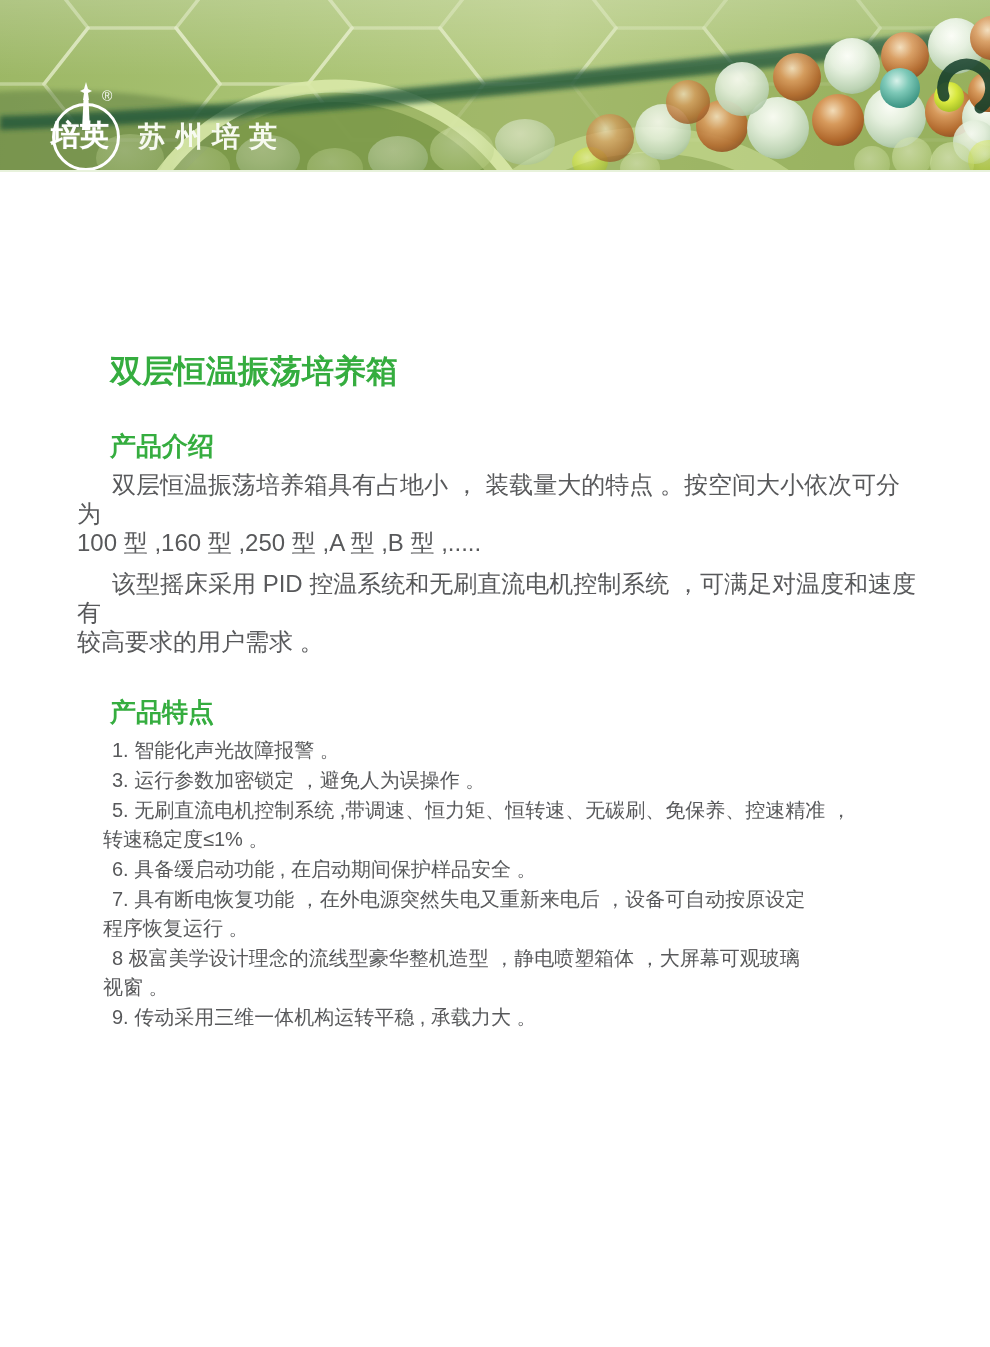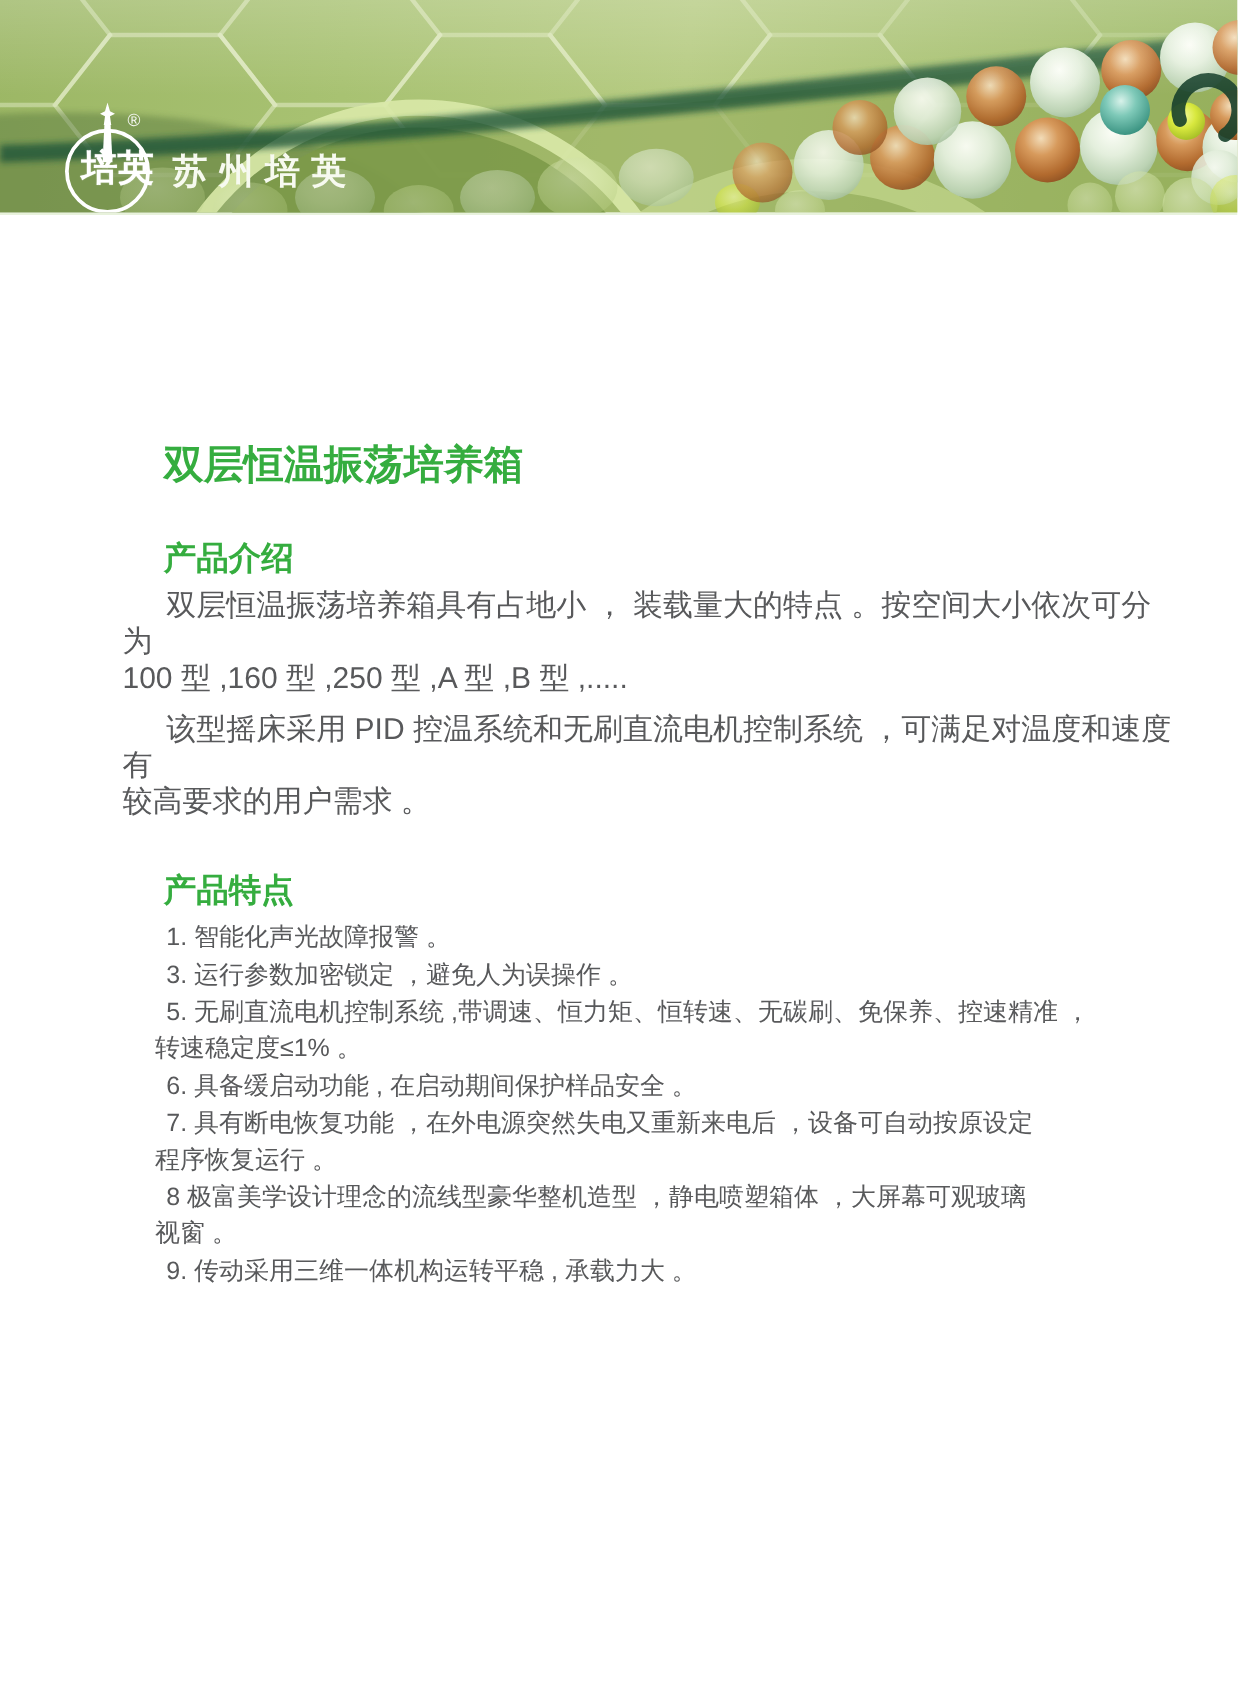--- a/index.html
+++ b/index.html
@@ -17,34 +17,34 @@
   .banner-light{
     position:absolute;inset:0;
     background:linear-gradient(to bottom,rgba(255,255,255,.20) 0%,rgba(255,255,255,0) 45%);
     pointer-events:none;
   }
   .banner-art{position:absolute;left:0;top:0;width:990px;height:170px;}
   
   .logo{position:absolute;left:52px;top:103px;width:62px;height:62px;
     border:3px solid #ffffff;border-radius:50%;}
   .logo-chars{
-    position:absolute;left:-4px;top:14px;width:72px;text-align:right;
+    position:absolute;left:-4px;top:14px;width:72px;text-align:left;
     color:#ffffff;font-size:29px;font-weight:bold;letter-spacing:0px;line-height:30px;
     text-shadow:0 0 1px rgba(255,255,255,.6);
   }
   .tower{position:absolute;left:22px;top:-24px;}
   .logo-reg{
     position:absolute;left:102px;top:88px;color:#ffffff;font-size:14px;opacity:.95;
   }
   .brand{
     position:absolute;left:138px;top:118px;color:#f7faf0;font-size:28px;
     letter-spacing:9px;font-weight:700;
   }
   
-  .content{padding:0 60px 0 98px;color:#58595b;}
+  .content{padding:0 60px 0 77px;color:#58595b;}
   .page-title{
     margin:180px 0 0 33px;font-size:32px;line-height:38px;font-weight:600;
     color:#35ad3f;
   }
   .section-heading{
     margin:40px 0 0 33px;font-size:26px;line-height:32px;font-weight:600;
     color:#35ad3f;
   }
   .intro-para{
     margin:8px 0 0 0;width:840px;font-size:24px;line-height:29px;

